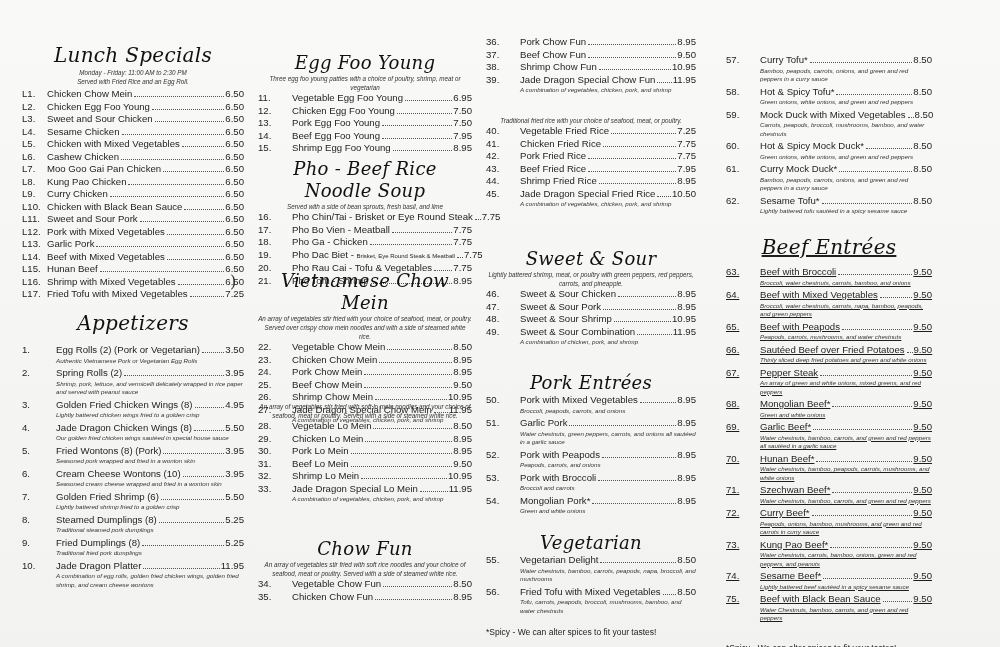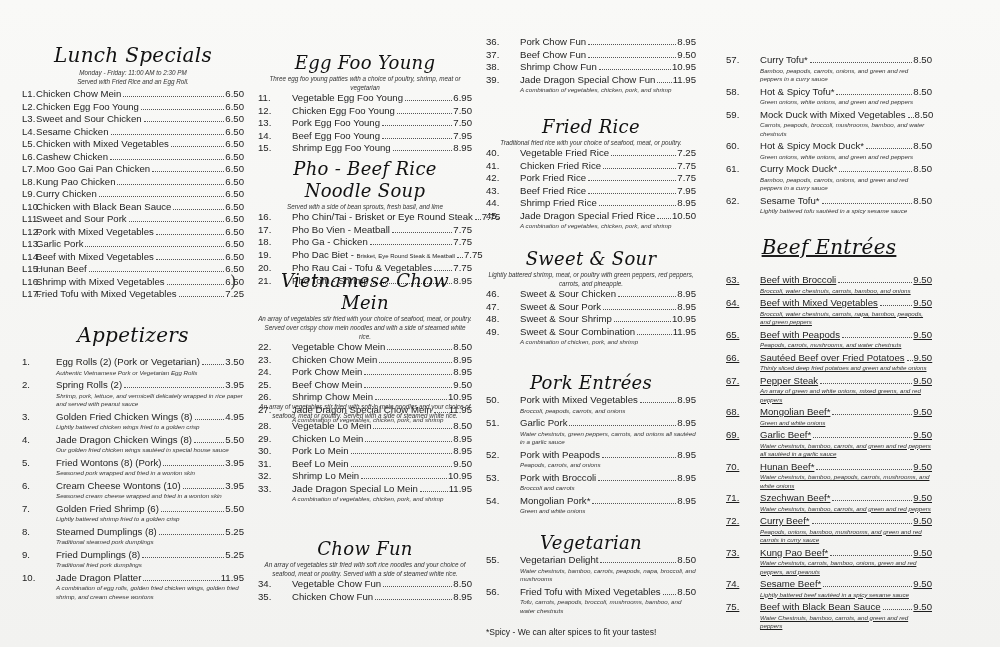--- a/index.html
+++ b/index.html
@@ -6,21 +6,21 @@
   html, body { width: 1000px; height: 647px; overflow: hidden; }
   body { background: #f6f6f4; font-family: "Liberation Sans", sans-serif; color: #1e1e1e; position: relative; }
   .page { position: absolute; inset: 0; background: linear-gradient(180deg,#f9f9f7 0%, #f2f2f0 100%); }
   .col { position: absolute; top: 0; }
   .section { position: absolute; left: 0; right: 0; }
   .sec-title { font-family: "DejaVu Serif", serif; font-style: italic; font-size: 18px; text-align: center; color: #111; letter-spacing: 0.3px; line-height: 22px; }
   .sec-title.big { font-size: 20px; }
   .sub { font-style: italic; font-size: 6.3px; text-align: center; color: #333; line-height: 9px; }
   .item { display: flex; align-items: baseline; font-size: 9.6px; line-height: 12.5px; white-space: nowrap; }
   .num { width: 34px; flex: none; }
-  .num.l { width: 14px; }
+  .num.l { width: 25px; }
   .name { flex: none; }
   .name .small { font-size: 6px; }
   .dots { flex: 1; border-bottom: 1px dotted #555; margin: 0 1px 2px 2px; min-width: 6px; }
   .price { flex: none; }
   .desc { font-style: italic; font-size: 6.2px; color: #333; line-height: 8.5px; padding-left: 34px; margin-bottom: 2px; white-space: normal; }
   .note { font-size: 8.5px; color: #222; }
   .mark { position: absolute; font-family: "DejaVu Serif", serif; font-size: 16px; color: #333; }
 </style>
 </head>
 <body>
@@ -132,21 +132,21 @@
           <div class="item">
             <span class="num l">L17.</span>
             <span class="name"><span>Fried Tofu with Mixed Vegetables</span></span>
             <span class="dots"></span>
             <span class="price">7.25</span>
           </div>
         </div>
     </div>
     <div class="mark" style="left:208px; top:272px;">)</div>
 
-    <div class="section" style="top:324px;">
+    <div class="section" style="top:312px;">
       <div class="sec-title big">Appetizers</div>
       <div style="margin-top:10px">
           <div class="item">
             <span class="num">1.</span>
             <span class="name"><span>Egg Rolls (2) (Pork or Vegetarian)</span></span>
             <span class="dots"></span>
             <span class="price">3.50</span>
           </div>
           <div class="desc">Authentic Vietnamese Pork or Vegetarian Egg Rolls</div>
           <div class="item">
@@ -424,21 +424,20 @@
           <div class="item">
             <span class="num">39.</span>
             <span class="name"><span>Jade Dragon Special Chow Fun</span></span>
             <span class="dots"></span>
             <span class="price">11.95</span>
           </div>
           <div class="desc">A combination of vegetables, chicken, pork, and shrimp</div>
         </div>
     </div>
     <div class="section" style="top:116px;">
-      <div class="sec-title">Fried Rice</div>
       <div class="sub">Traditional fried rice with your choice of seafood, meat, or poultry.</div>
       <div>
           <div class="item">
             <span class="num">40.</span>
             <span class="name"><span>Vegetable Fried Rice</span></span>
             <span class="dots"></span>
             <span class="price">7.25</span>
           </div>
           <div class="item">
             <span class="num">41.</span>
@@ -608,21 +607,21 @@
             <span class="num">62.</span>
             <span class="name"><span>Sesame Tofu*</span></span>
             <span class="dots"></span>
             <span class="price">8.50</span>
           </div>
           <div class="desc">Lightly battered tofu sautéed in a spicy sesame sauce</div>
         </div>
     </div>
     <div class="section" style="top:236px;text-decoration:underline;">
       <div class="sec-title big">Beef Entrées</div>
-      <div style="margin-top:16px">
+      <div style="margin-top:8px">
           <div class="item">
             <span class="num">63.</span>
             <span class="name"><span>Beef with Broccoli</span></span>
             <span class="dots"></span>
             <span class="price">9.50</span>
           </div>
           <div class="desc">Broccoli, water chestnuts, carrots, bamboo, and onions</div>
           <div class="item">
             <span class="num">64.</span>
             <span class="name"><span>Beef with Mixed Vegetables</span></span>

